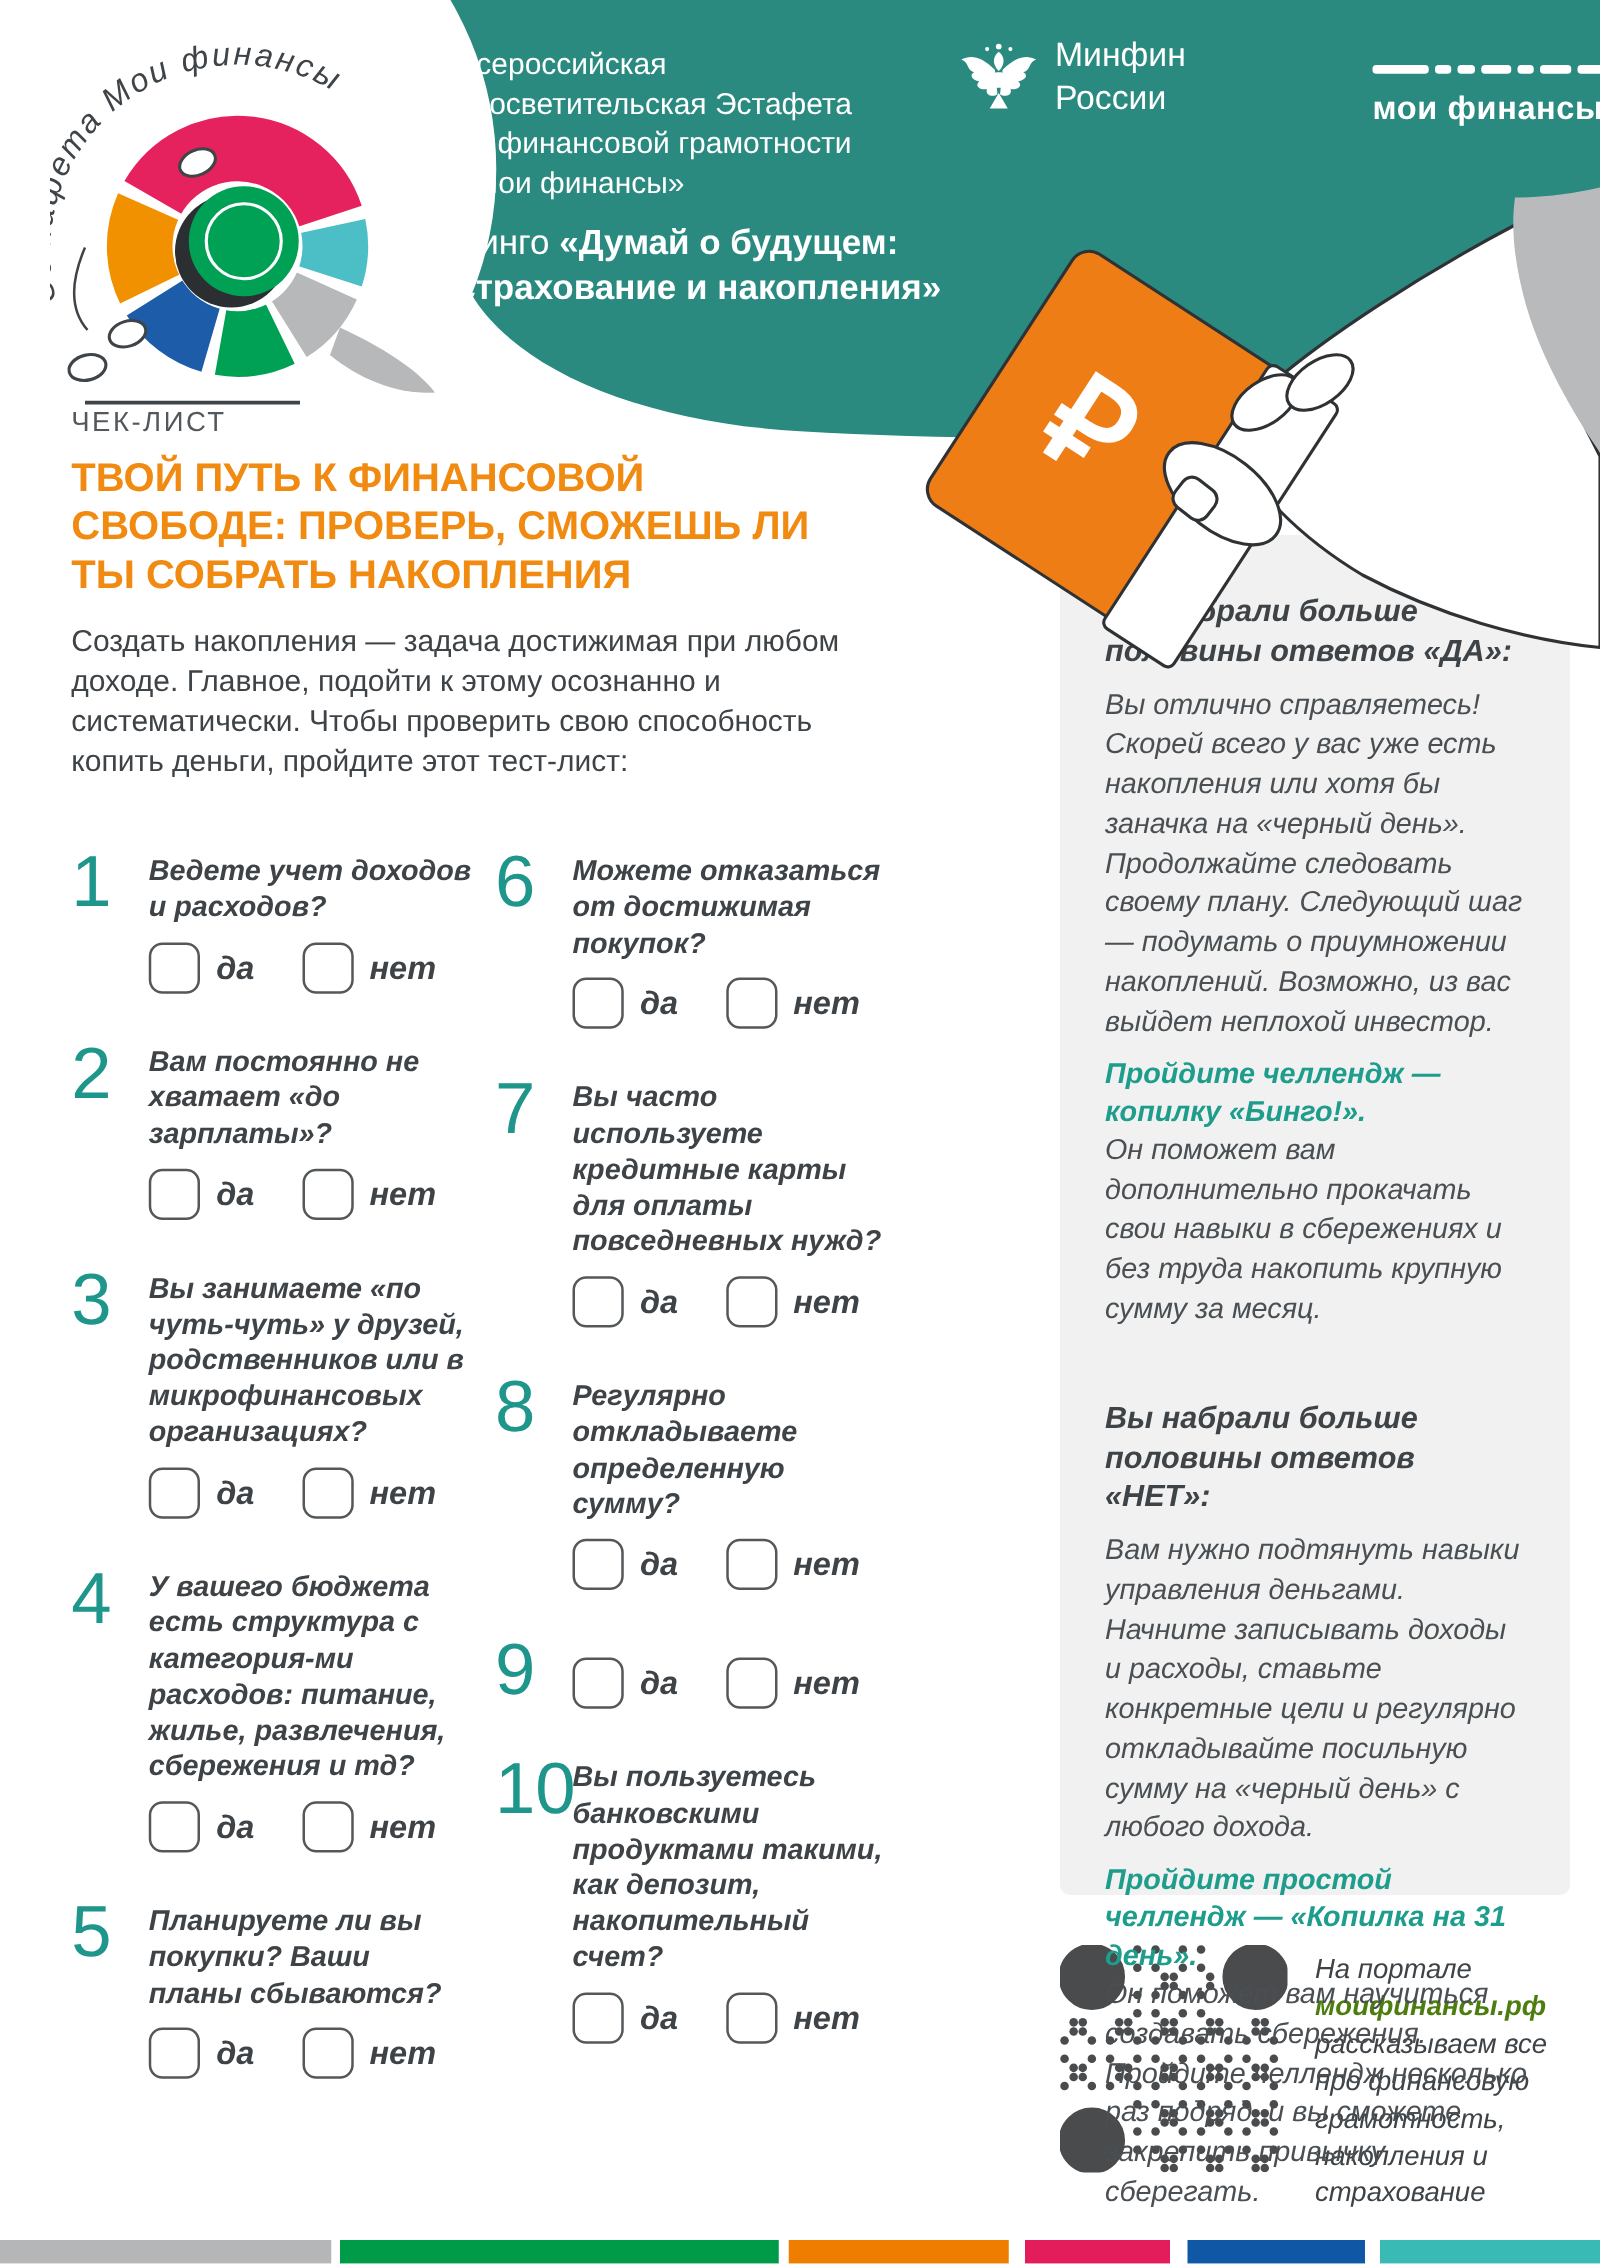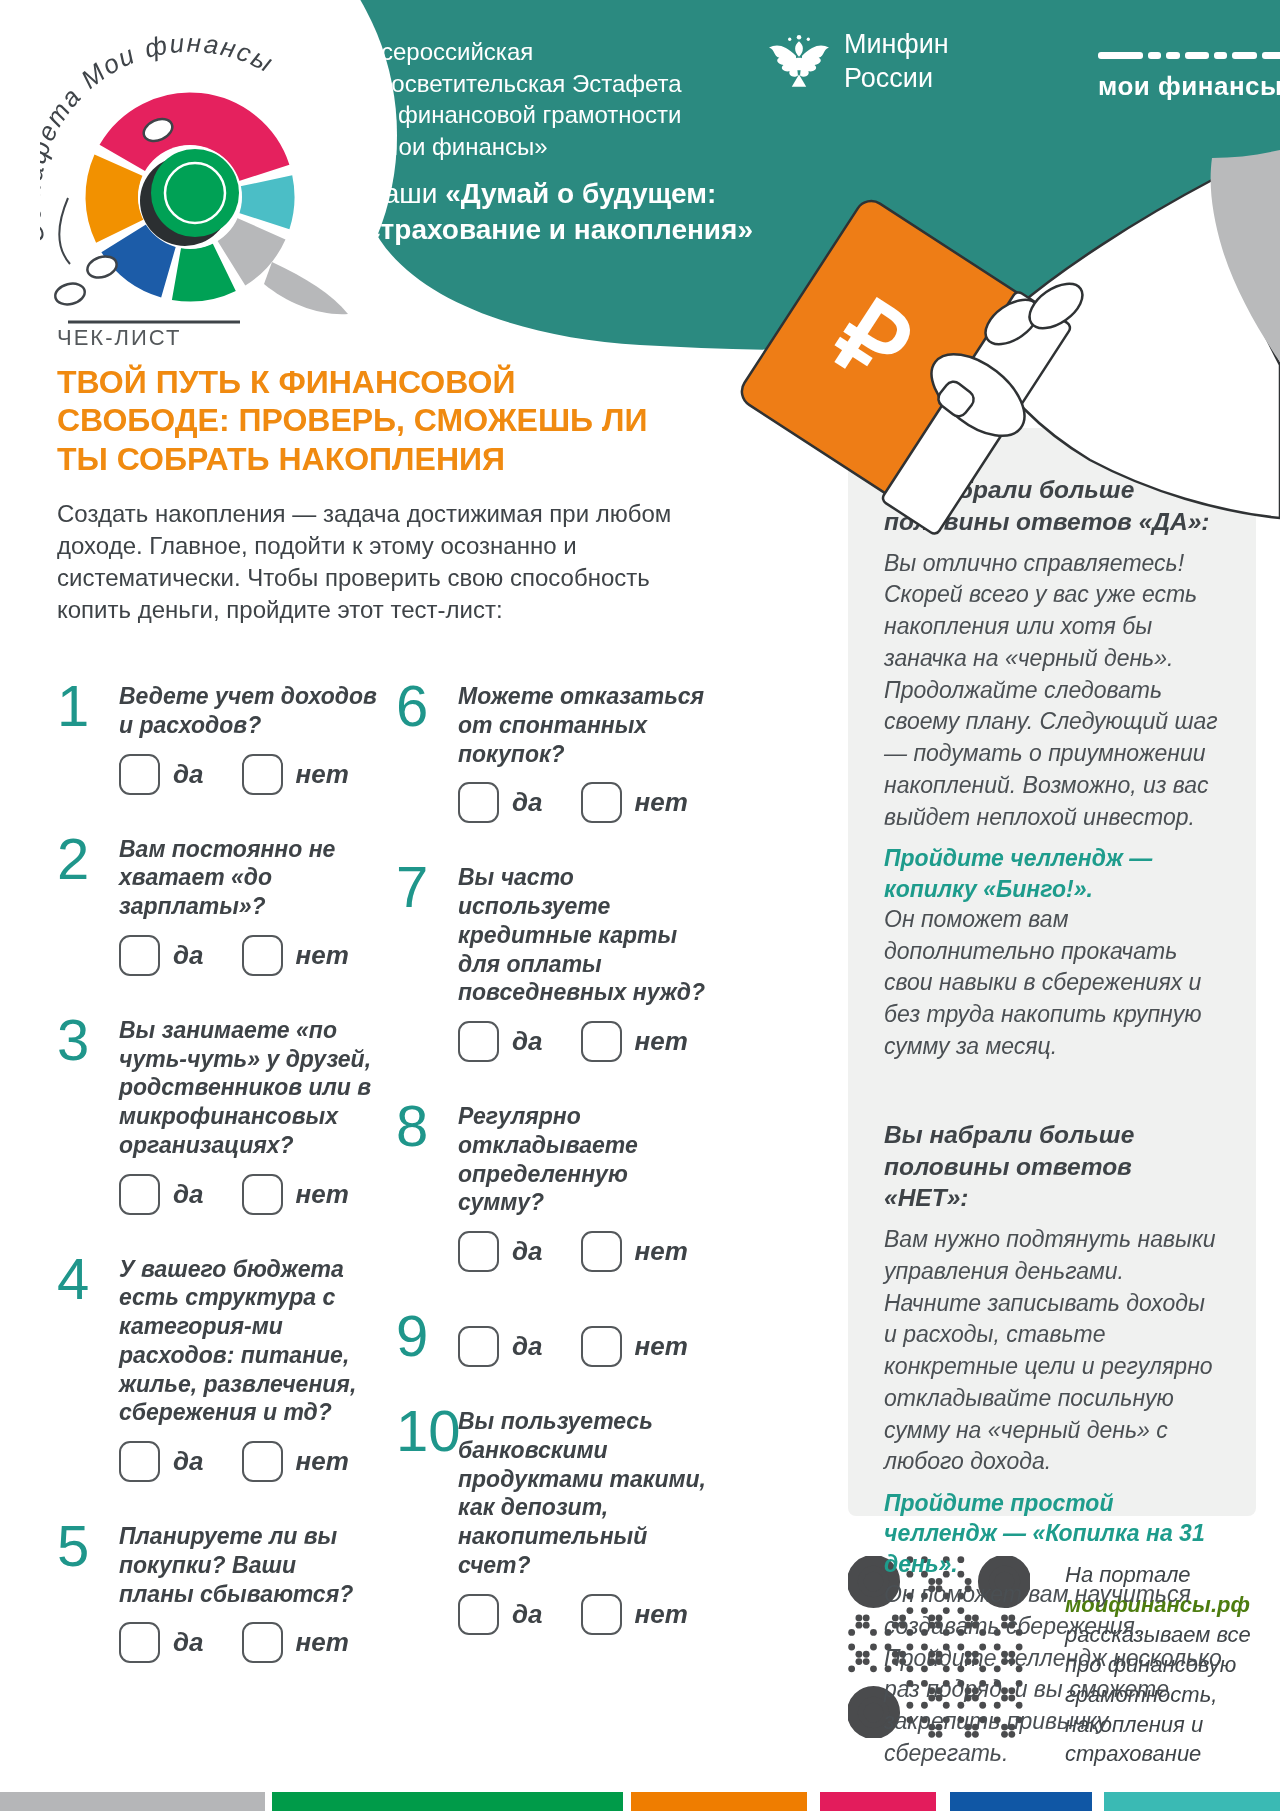--- a/index.html
+++ b/index.html
@@ -47,21 +47,21 @@
   .sidebar{position:absolute;left:848px;top:428px;width:408px;height:1088px;background:#F0F1F0;
            border-radius:8px;z-index:5;padding:0;box-sizing:border-box;}
   .sidebar-inner{padding:46px 34px 0 36px;}
   .sb-heading{font-size:24.5px;line-height:1.3;font-weight:700;font-style:italic;color:#3E4347;}
   .sb-body{margin-top:10px;font-size:23px;line-height:1.38;font-style:italic;color:#4A4F53;}
   .sb-challenge{margin-top:10px;font-size:23px;line-height:1.32;font-weight:700;font-style:italic;color:#1E9C8C;}
   .sb-note{font-size:23px;line-height:1.38;font-style:italic;color:#4A4F53;}
   .sb-spacer{height:56px;}
 
   
-  .qr-block{position:absolute;left:848px;top:1556px;z-index:3;display:flex;align-items:flex-start;gap:35px;}
+  .qr-block{position:absolute;left:848px;top:1556px;z-index:3;display:flex;align-items:flex-start;gap:22px;}
   .qr-svg{width:182px;height:182px;}
   .qr-svg circle,.qr-svg rect,.qr-svg path{fill:#4A4B4D;}
   .portal-text{width:216px;font-size:22px;line-height:1.36;font-style:italic;color:#3E4347;margin-top:4px;}
   .portal-site{color:#4d7c0f;font-weight:700;}
 
   
   .stripe{position:absolute;top:1792px;height:19px;z-index:2;}
   .stripe.s1{left:0;width:265px;background:#B5B6B8;}
   .stripe.s2{left:272px;width:351px;background:#009B49;}
   .stripe.s3{left:631px;width:176px;background:#EF7D00;}
@@ -119,21 +119,21 @@
     </g>
 
     <line x1="28" y1="310" x2="200" y2="310" stroke="#3F4449" stroke-width="3"></line>
   </svg>
 
   <div class="header-texts">
     <div class="program-line"></div>
     <div class="program-line">Всероссийская просветительская Эстафета по финансовой грамотности «Мои финансы»</div>
   </div>
   <div class="stage-line">
-    <span class="stage-label">Ваши</span>
+    <span class="stage-label">Бинго</span>
     <strong>«Думай о будущем: страхование и накопления»</strong>
   </div>
 
   <div class="minfin">
     <svg width="62" height="58" viewBox="0 0 60 56">
       <g fill="#ffffff">
         <circle cx="30" cy="4" r="2.2"></circle>
           <circle cx="21" cy="6" r="1.6"></circle>
           <circle cx="39" cy="6" r="1.6"></circle>
         <path d="M30 8 C25 12 25 18 30 23 C35 18 35 12 30 8 Z"></path>
@@ -270,21 +270,21 @@
           <span class="ans-label">нет</span>
         </div>
       </div>
     </div>
   </div>
 
   <div class="col col-right">
     <div class="q">
       <div class="q-num">6</div>
       <div class="q-body">
-        <div class="q-text" style="width:282px">Можете отказаться от спонтанных покупок?</div>
+        <div class="q-text" style="width:282px">Можете отказаться от достижимая покупок?</div>
         <div class="answers">
           <span class="checkbox"></span>
           <span class="ans-label">да</span>
           <span class="gap"></span>
           <span class="checkbox"></span>
           <span class="ans-label">нет</span>
         </div>
       </div>
     </div>
     <div class="q">

